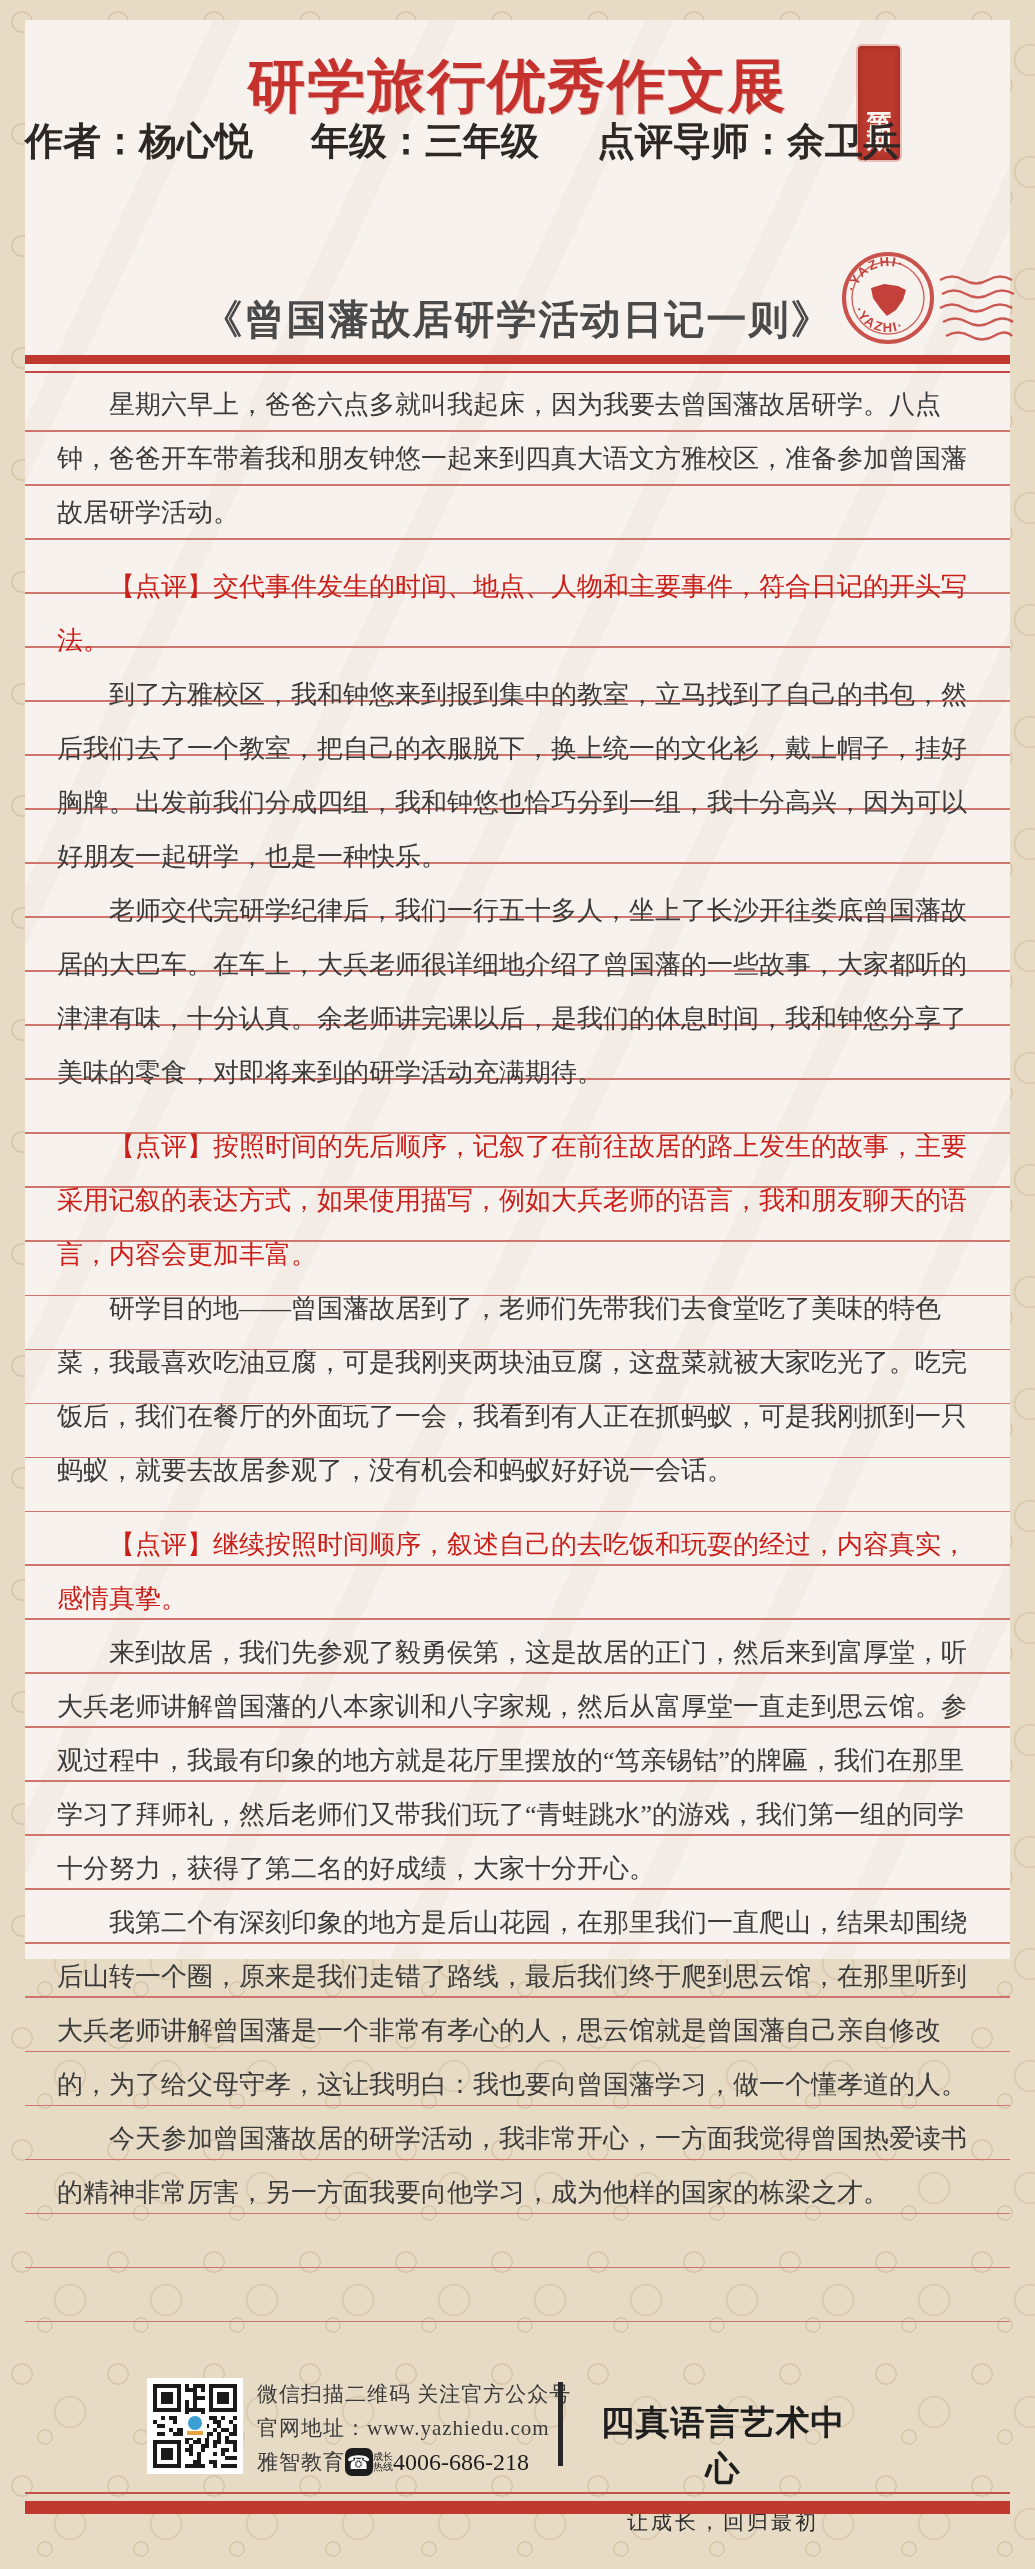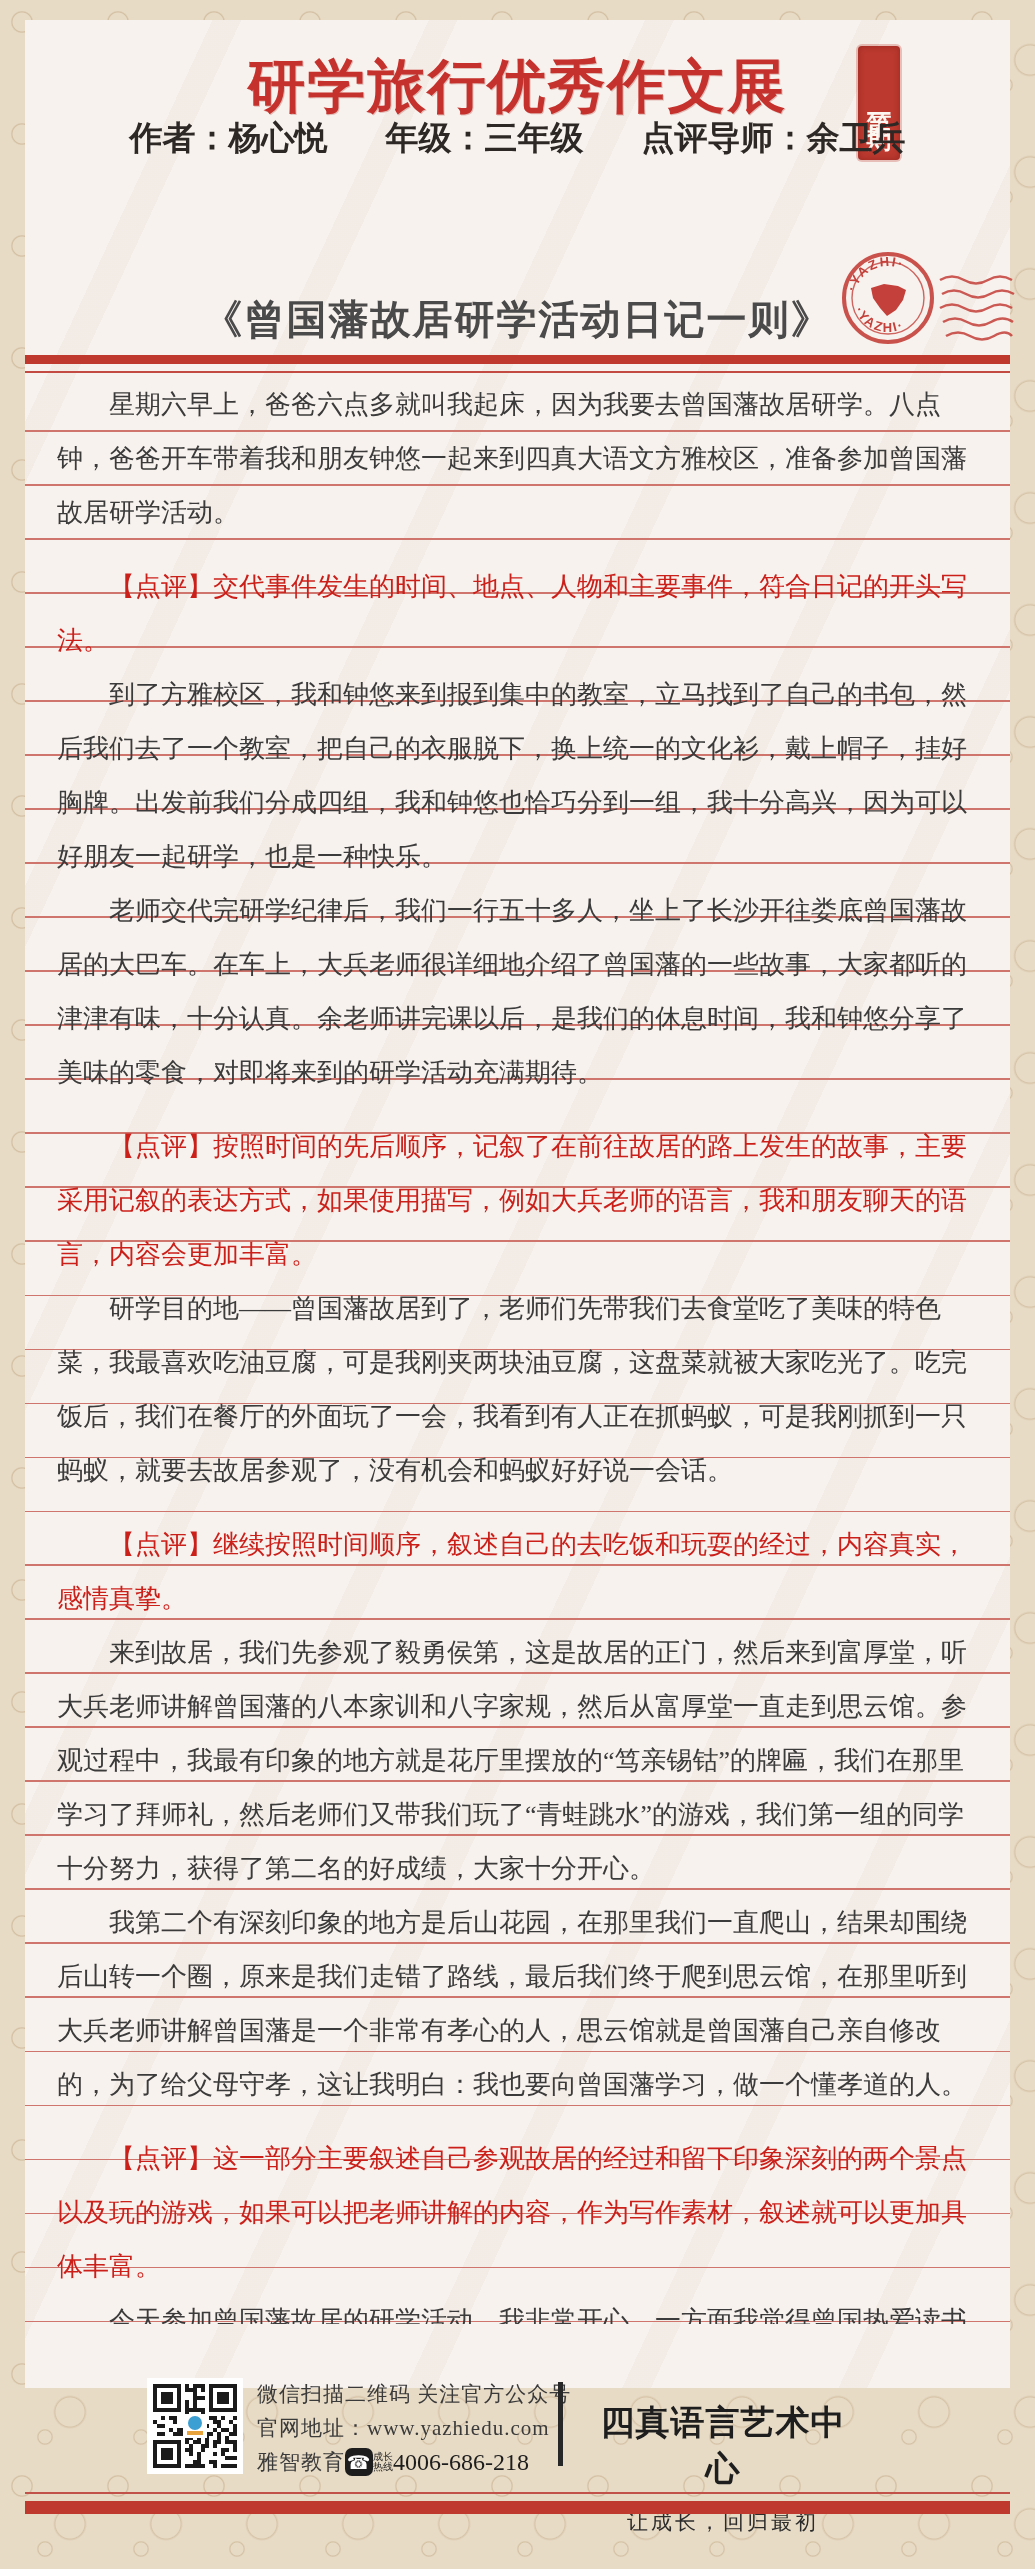--- a/index.html
+++ b/index.html
@@ -7,21 +7,21 @@
     width:1035px;height:2569px;position:relative;overflow:hidden;
     font-family:"Liberation Sans",sans-serif;
     background-color:#e7dbc6;
     background-image:
       radial-gradient(circle at 22px 22px, rgba(186,156,116,0) 9px, rgba(186,156,116,.45) 10px, rgba(186,156,116,0) 11.5px),
       radial-gradient(circle at 70px 60px, rgba(186,156,116,0) 14px, rgba(186,156,116,.35) 15px, rgba(186,156,116,0) 17px),
       radial-gradient(circle at 45px 85px, rgba(186,156,116,0) 6px, rgba(186,156,116,.4) 7px, rgba(186,156,116,0) 8.5px);
     background-size:96px 112px;
   }
   .panel{
-    position:absolute;left:25px;top:20px;width:985px;height:2368px;
+    position:absolute;left:25px;top:20px;width:985px;height:1939px;
     background:#f8f2ee;
     background-image:repeating-linear-gradient(115deg, rgba(214,195,176,0) 0 170px, rgba(214,195,176,.14) 170px 196px);
   }
   .main-title{
     position:absolute;top:28px;left:0;width:100%;margin:0;text-align:center;
     font-size:58px;font-weight:bold;color:#c5322d;letter-spacing:2px;
     font-family:"Liberation Sans",sans-serif;
     text-shadow:1px 1px 0 rgba(160,30,25,.25);
   }
   .issue-seal{
@@ -29,22 +29,22 @@
     background:#bb392f;border-radius:4px;
     box-shadow:0 0 0 2px rgba(187,57,47,.28), inset 0 0 6px rgba(90,10,5,.35);
     display:flex;align-items:center;justify-content:center;
   }
   .issue-seal span{
     writing-mode:vertical-rl;color:#fdf7f2;font-size:25px;font-weight:bold;
     letter-spacing:7px;font-family:"Liberation Serif",serif;
   }
   .meta-row{
     position:absolute;top:96px;left:0;width:100%;
-    display:flex;justify-content:center;gap:58px;
-    font-size:33px;font-weight:bold;color:#2d2825;
+    display:flex;gap:58px;
+    font-size:38px;font-weight:bold;color:#2d2825;
     font-family:"Liberation Serif",serif;
   }
   .essay-title{
     position:absolute;top:272px;left:0;width:100%;margin:0;text-align:center;
     font-size:40px;font-weight:bold;color:#4a4a4a;letter-spacing:2px;
     font-family:"Liberation Serif",serif;
   }
   .postmark{position:absolute;left:815px;top:228px;}
   .bar-thick-top{position:absolute;top:335px;left:0;width:100%;height:9px;background:#bf392f;}
   .bar-thin-top{position:absolute;top:351px;left:0;width:100%;height:2px;background:#c24a42;}
@@ -133,21 +133,20 @@
   <div class="essay-body">
       <p class="para">星期六早上，爸爸六点多就叫我起床，因为我要去曾国藩故居研学。八点钟，爸爸开车带着我和朋友钟悠一起来到四真大语文方雅校区，准备参加曾国藩故居研学活动。</p>
       <p class="comment">【点评】交代事件发生的时间、地点、人物和主要事件，符合日记的开头写法。</p>
       <p class="para">到了方雅校区，我和钟悠来到报到集中的教室，立马找到了自己的书包，然后我们去了一个教室，把自己的衣服脱下，换上统一的文化衫，戴上帽子，挂好胸牌。出发前我们分成四组，我和钟悠也恰巧分到一组，我十分高兴，因为可以好朋友一起研学，也是一种快乐。</p>
       <p class="para">老师交代完研学纪律后，我们一行五十多人，坐上了长沙开往娄底曾国藩故居的大巴车。在车上，大兵老师很详细地介绍了曾国藩的一些故事，大家都听的津津有味，十分认真。余老师讲完课以后，是我们的休息时间，我和钟悠分享了美味的零食，对即将来到的研学活动充满期待。</p>
       <p class="comment">【点评】按照时间的先后顺序，记叙了在前往故居的路上发生的故事，主要采用记叙的表达方式，如果使用描写，例如大兵老师的语言，我和朋友聊天的语言，内容会更加丰富。</p>
       <p class="para">研学目的地——曾国藩故居到了，老师们先带我们去食堂吃了美味的特色菜，我最喜欢吃油豆腐，可是我刚夹两块油豆腐，这盘菜就被大家吃光了。吃完饭后，我们在餐厅的外面玩了一会，我看到有人正在抓蚂蚁，可是我刚抓到一只蚂蚁，就要去故居参观了，没有机会和蚂蚁好好说一会话。</p>
       <p class="comment">【点评】继续按照时间顺序，叙述自己的去吃饭和玩耍的经过，内容真实，感情真挚。</p>
       <p class="para">来到故居，我们先参观了毅勇侯第，这是故居的正门，然后来到富厚堂，听大兵老师讲解曾国藩的八本家训和八字家规，然后从富厚堂一直走到思云馆。参观过程中，我最有印象的地方就是花厅里摆放的“笃亲锡钴”的牌匾，我们在那里学习了拜师礼，然后老师们又带我们玩了“青蛙跳水”的游戏，我们第一组的同学十分努力，获得了第二名的好成绩，大家十分开心。</p>
       <p class="para">我第二个有深刻印象的地方是后山花园，在那里我们一直爬山，结果却围绕后山转一个圈，原来是我们走错了路线，最后我们终于爬到思云馆，在那里听到大兵老师讲解曾国藩是一个非常有孝心的人，思云馆就是曾国藩自己亲自修改的，为了给父母守孝，这让我明白：我也要向曾国藩学习，做一个懂孝道的人。</p>
-      <p class="comment">【点评】这一部分主要叙述自己参观故居的经过和留下印象深刻的两个景点以及玩的游戏，如果可以把老师讲解的内容，作为写作素材，叙述就可以更加具体丰富。</p>
       <p class="para">今天参加曾国藩故居的研学活动，我非常开心，一方面我觉得曾国热爱读书的精神非常厉害，另一方面我要向他学习，成为他样的国家的栋梁之才。</p>
     </div>
 
   <svg class="footer-qr" width="96" height="96" viewBox="0 0 96 96" id="qr-svg">
     <rect x="0" y="0" width="96" height="96" fill="#ffffff"></rect>
     <g id="qr-modules" fill="#1a1a1a">
         <rect x="6" y="6" width="28" height="28"></rect>
         <rect x="10" y="10" width="20" height="20" fill="#fff"></rect>
         <rect x="14" y="14" width="12" height="12" fill="#1a1a1a"></rect>
         <rect x="62" y="6" width="28" height="28"></rect>

